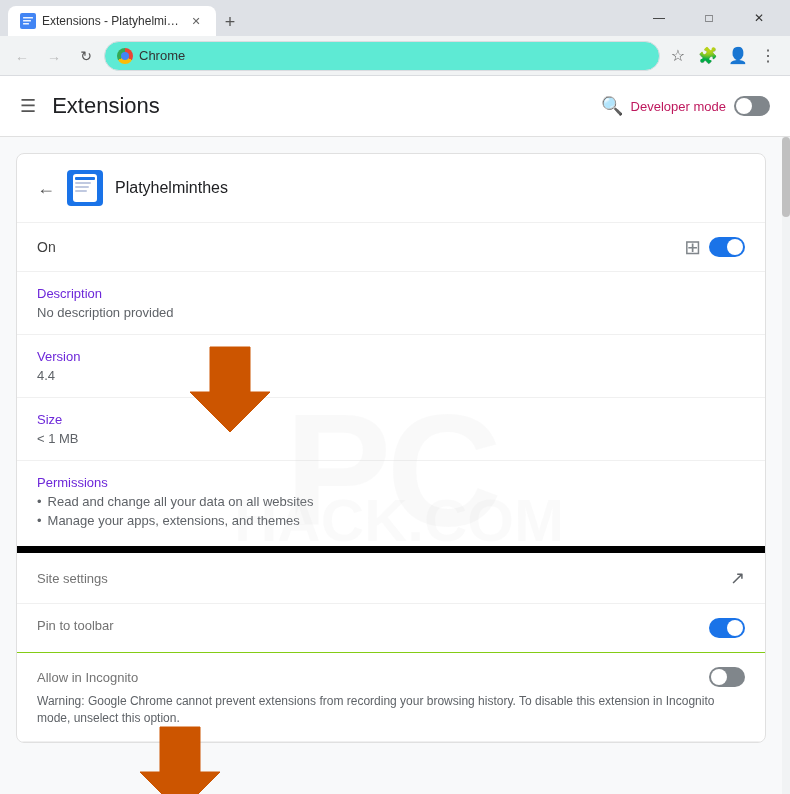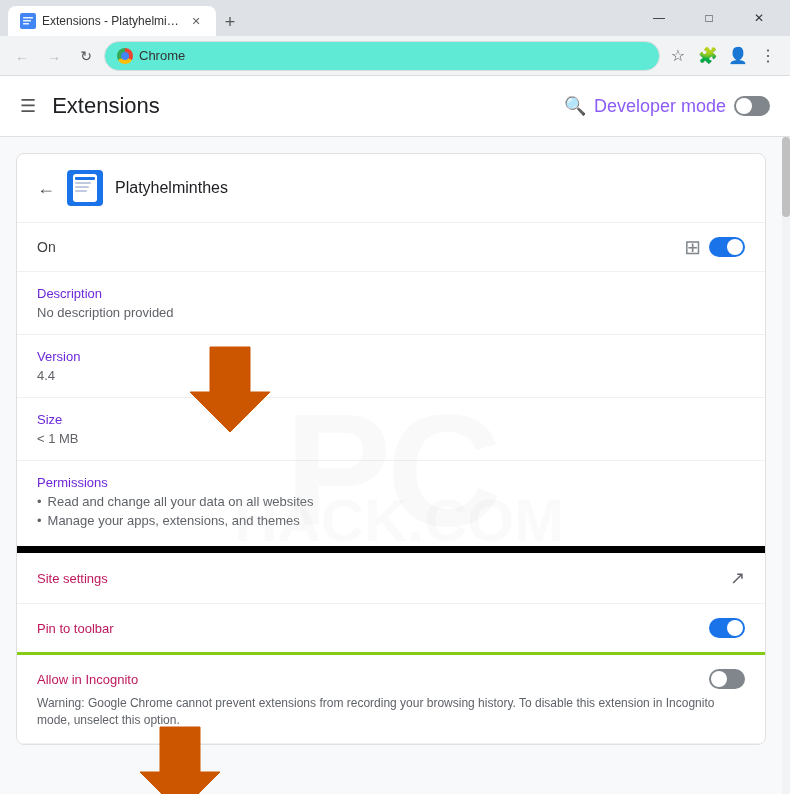--- a/index.html
+++ b/index.html
@@ -52,21 +52,21 @@
     .toolbar-icon { width: 28px; height: 28px; display: flex; align-items: center; justify-content: center; border-radius: 50%; cursor: pointer; color: #555; font-size: 16px; border: none; background: none; }
 
     
     .ext-header {
       display: flex; align-items: center; padding: 12px 20px; border-bottom: 1px solid #e0e0e0;
       background: #fff;
     }
     .hamburger { font-size: 18px; color: #555; cursor: pointer; margin-right: 16px; }
     .ext-title { font-size: 22px; font-weight: 400; color: #202124; flex: 1; }
     .search-icon-btn { width: 36px; height: 36px; display: flex; align-items: center; justify-content: center; border-radius: 50%; cursor: pointer; color: #555; font-size: 18px; }
-    .dev-mode-label { font-size: 18px; color: #8b5cf6; margin-right: 8px; }
+    .dev-mode-label { font-size: 13px; color: #be185d; margin-right: 8px; }
     .toggle-switch {
       width: 36px; height: 20px; border-radius: 10px; background: #80868b;
       position: relative; cursor: pointer; flex-shrink: 0;
     }
     .toggle-switch::after {
       content: ''; position: absolute; top: 2px; left: 2px;
       width: 16px; height: 16px; border-radius: 50%; background: #fff;
       transition: left 0.2s;
     }
 
@@ -132,26 +132,26 @@
     .permissions-section { padding: 14px 20px; border-bottom: 7px solid #000000; }
     .perm-item { display: flex; align-items: flex-start; gap: 6px; font-size: 13px; color: #5f6368; margin-bottom: 4px; }
     .perm-bullet { color: #5f6368; }
 
     .site-access-section { padding: 14px 20px; border-bottom: 1px solid #f0f0f0; background: #f8f9fa; }
 
     .site-settings-row {
       display: flex; align-items: center; justify-content: space-between;
       padding: 14px 20px; border-bottom: 1px solid #f0f0f0;
     }
-    .site-settings-label { font-size: 13px; color: #be185d; }
+    .site-settings-label { font-size: 13px; color: #737373; }
     .external-icon { font-size: 18px; color: #5f6368; cursor: pointer; }
 
     .pin-row {
-      display: flex; align-items: center; justify-content: space-between;
-      padding: 14px 20px; border-bottom: 3px solid #84cc16;
+      display: flex; align-items: flex-start; justify-content: space-between;
+      padding: 14px 20px; border-bottom: 1px solid #84cc16;
     }
 
     .incognito-section { padding: 14px 20px; border-bottom: 1px solid #f0f0f0; }
     .incognito-header { display: flex; align-items: center; justify-content: space-between; margin-bottom: 6px; }
     .incognito-warning { font-size: 12px; color: #5f6368; line-height: 1.4; }
 
     
     .watermark {
       position: absolute; top: 128px; left: 0; right: 0; bottom: 0;
       display: flex; align-items: center; justify-content: center;

